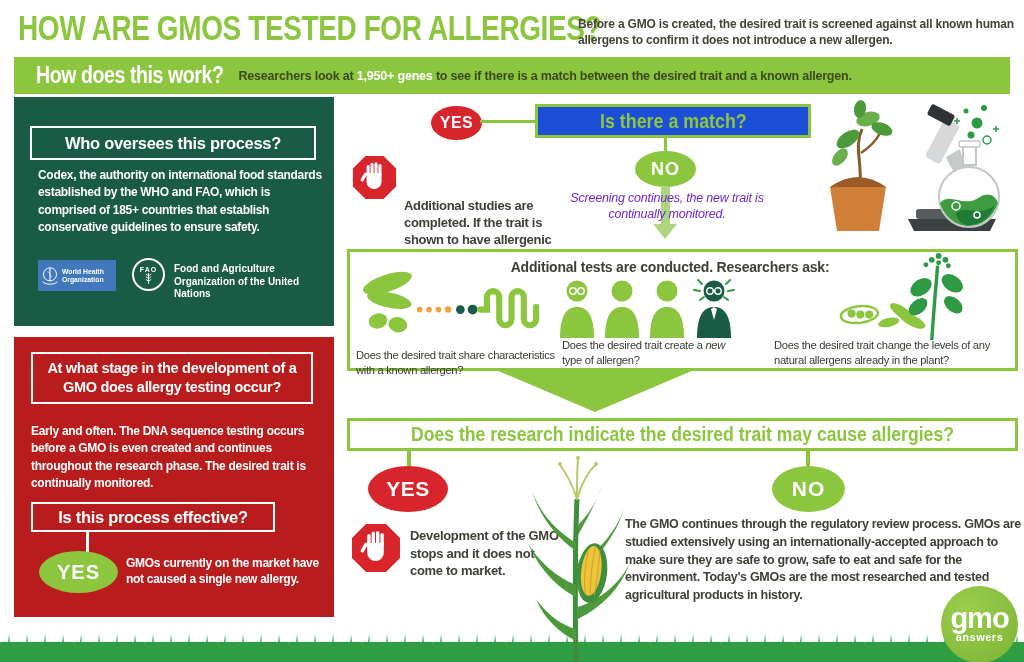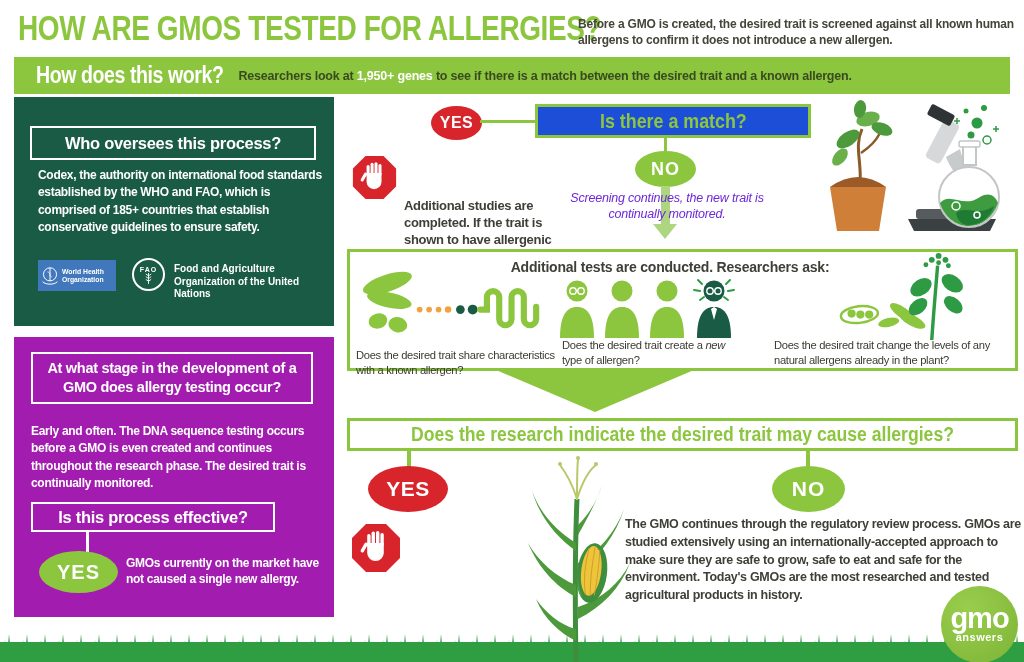--- a/index.html
+++ b/index.html
@@ -16,21 +16,21 @@
   
   .howbar{left:14px;top:57px;width:996px;height:37px;background:#8cc63f;display:flex;
     align-items:center;padding-left:22px;box-sizing:border-box;}
   .howbar-label{font-size:23px;font-weight:700;color:#fff;letter-spacing:-0.5px;
     white-space:nowrap;transform:scaleX(0.85);transform-origin:left center;margin-right:-18px;}
   .howbar-text{font-size:12.5px;font-weight:700;color:#3a4a1f;letter-spacing:-0.2px;white-space:nowrap;text-align:right;}
   .howbar-text .hl{color:#ffffff;}
 
   
   .panel-dark{left:14px;top:97px;width:320px;height:229px;background:#1a5b45;}
-  .panel-blue{left:14px;top:337px;width:320px;height:280px;background:#a21caf;}
+  .panel-blue{left:14px;top:337px;width:320px;height:280px;background:#b91c1c;}
   .qbox{position:absolute;border:2px solid #fff;color:#fff;font-weight:700;text-align:center;
     display:flex;align-items:center;justify-content:center;box-sizing:border-box;letter-spacing:-0.3px;}
   .pbody{position:absolute;color:#fff;font-weight:700;font-size:12px;line-height:1.45;letter-spacing:-0.3px;}
 
   .who-logo{position:absolute;left:24px;top:163px;width:78px;height:31px;background:#4178bc;
     display:flex;align-items:center;gap:3px;padding:2px 3px;box-sizing:border-box;}
   .who-text{font-size:6.8px;font-weight:700;color:#fff;line-height:1.15;}
   .fao-circle{position:absolute;left:118px;top:161px;width:33px;height:33px;border:2px solid #fff;
     border-radius:50%;box-sizing:border-box;display:flex;flex-direction:column;align-items:center;
     justify-content:center;color:#fff;}
@@ -303,20 +303,21 @@
     <polygon points="15,1 35,1 49,15 49,35 35,49 15,49 1,35 1,15" fill="#d8252c"></polygon>
     <g fill="#fff">
       <rect x="16.2" y="11" width="3.4" height="13" rx="1.7"></rect>
       <rect x="20.6" y="8.5" width="3.4" height="15" rx="1.7"></rect>
       <rect x="25" y="8" width="3.4" height="15" rx="1.7"></rect>
       <rect x="29.4" y="10" width="3.4" height="13" rx="1.7"></rect>
       <rect x="11.5" y="19" width="3.4" height="11" rx="1.7" transform="rotate(30 13.2 24.5)"></rect>
       <path d="M16.2 20 h16.6 v10 a8.3 8.3 0 0 1 -8.3 8 a8.3 8.3 0 0 1 -8.3 -8 z"></path>
     </g>
   </svg>
+  <div class="abs outcome2">Development of the GMO stops and it does not come to market.</div>
   <div class="abs outcome3">The GMO continues through the regulatory review process. GMOs are studied extensively using an internationally-accepted approach to make sure they are safe to grow, safe to eat and safe for the environment. Today's GMOs are the most researched and tested agricultural products in history.</div>
 
   <svg class="abs corn" viewBox="0 0 132 207" width="132" height="207">
     <path d="M56,207 C55,150 55,90 57,44" stroke="#3e8e3e" stroke-width="5" fill="none"></path>
     <g stroke="#b9c86a" stroke-width="2" fill="none" stroke-linecap="round">
       <path d="M57,44 C52,28 46,18 40,10"></path>
         <path d="M57,44 C57,26 57,14 58,4"></path>
         <path d="M57,44 C62,28 68,16 76,10"></path>
     </g>
     <g fill="#b9c86a">

